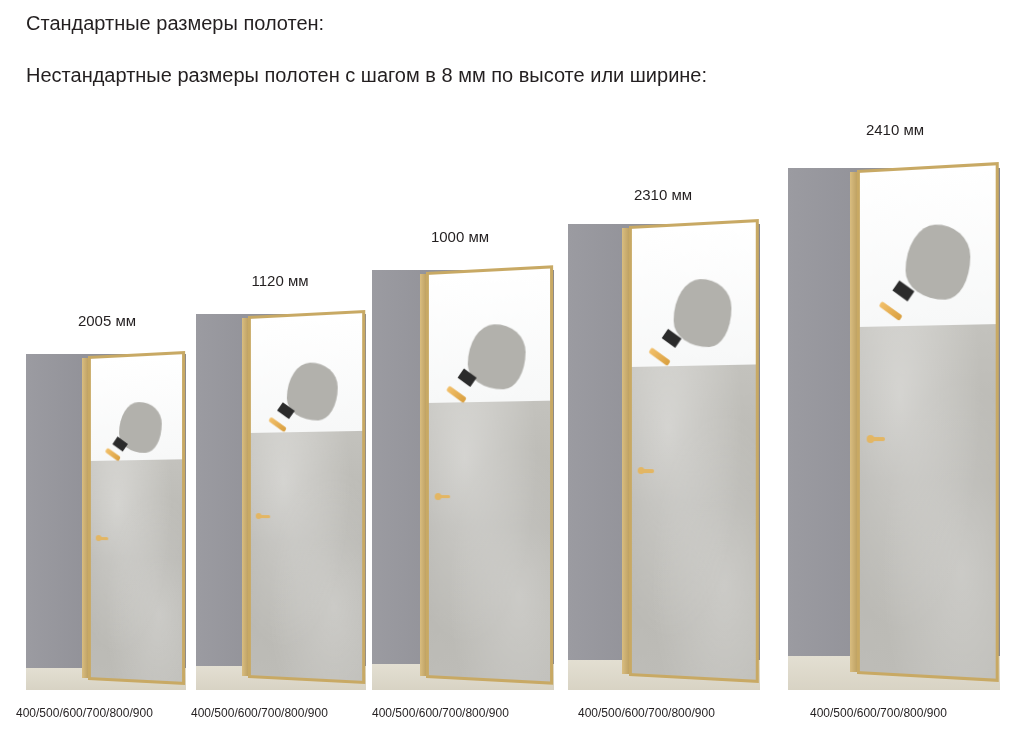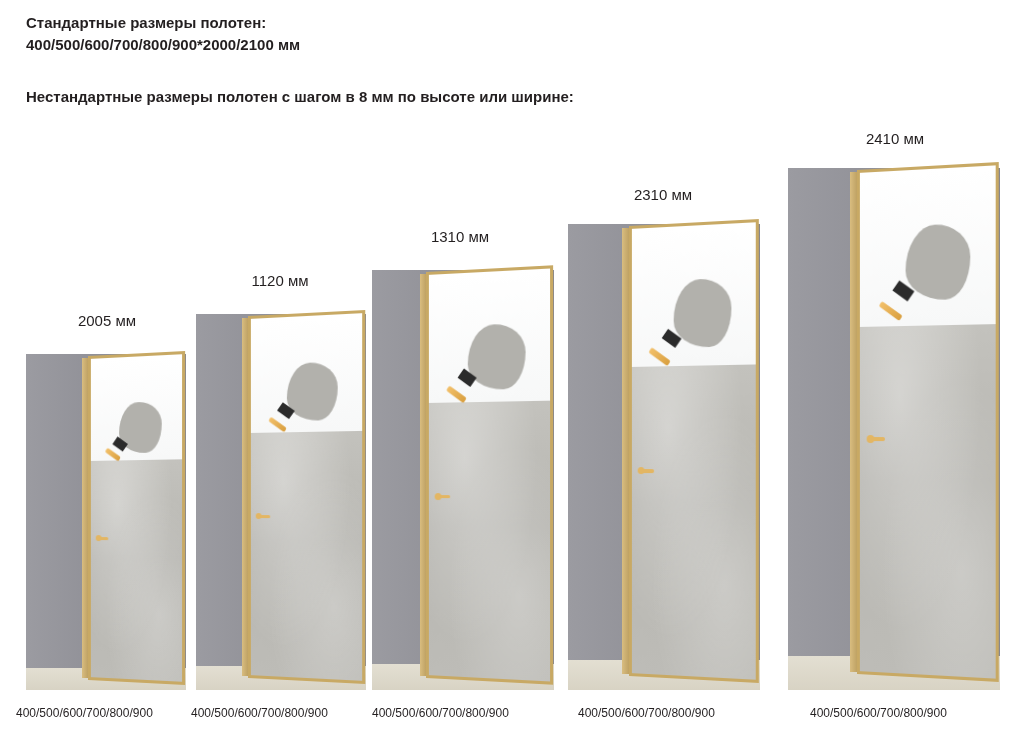--- a/index.html
+++ b/index.html
@@ -18,25 +18,24 @@
 
   
   .header {
     position: absolute;
     left: 26px;
     top: 12px;
     width: 860px;
   }
   .header p {
     margin: 0;
-    font-size: 15px;
+    font-size: 20px;
     line-height: 22px;
     color: #231f20;
     white-space: nowrap;
-    font-weight: bold;
   }
   .header .gap {
     height: 30px;
   }
 
   
   .scene {
     position: absolute;
     left: 0;
     top: 0;
@@ -136,21 +135,20 @@
   .jamb {
     position: absolute;
     background: linear-gradient(90deg, #d9bd80 0%, #bfa264 100%);
   }
 </style>
 </head>
 <body>
 
 <div class="header">
   <p>Стандартные размеры полотен:</p>
-  <p>400/500/600/700/800/900*2000/2100 мм</p>
   <div class="gap"></div>
   <p>Нестандартные размеры полотен с шагом в 8 мм по высоте или ширине:</p>
 </div>
 
 <div class="scene">
 
   <div class="height-label" style="left:52px; top:312px; width:110px;">2005 мм</div>
   <div class="door-group" style="left:26px; bottom:54px; width:160px; height:336px;">
     <div class="wall" style="left:0; top:0; width:160px; height:316px;"></div>
     <div class="floor" style="left:0; bottom:0; width:160px; height:22px;"></div>
@@ -181,21 +179,21 @@
         <div class="smear" style="left:33%; top:13%; width:46%; height:16%;"></div>
         <div class="brush-ferrule" style="left:27%; top:26%; width:15px; height:10px; transform:rotate(36deg);"></div>
         <div class="brush-handle" style="left:15%; top:31%; width:20px; height:5px; transform:rotate(36deg);"></div>
         <div class="handle" style="left:6px; top:55%; width:14px; height:3px;"></div>
         <div class="handle-knob" style="left:5px; top:calc(55% - 2px); width:6px; height:6px;"></div>
       </div>
     </div>
   </div>
   <div class="width-label" style="left:191px; top:706px; width:180px;">400/500/600/700/800/900</div>
 
-  <div class="height-label" style="left:405px; top:228px; width:110px;">1310 мм</div>
+  <div class="height-label" style="left:405px; top:228px; width:110px;">1000 мм</div>
   <div class="door-group" style="left:372px; bottom:54px; width:182px; height:420px;">
     <div class="wall" style="left:0; top:0; width:182px; height:396px;"></div>
     <div class="floor" style="left:0; bottom:0; width:182px; height:26px;"></div>
     <div class="jamb" style="left:48px; top:4px; width:6px; height:402px;"></div>
     <div class="leaf-wrap" style="left:54px; top:2px; width:128px; height:406px; transform:perspective(1100px) rotateY(-16deg); transform-origin:left center;">
       <div class="leaf">
         <div class="glass" style="height:32%;"></div>
         <div class="plaster" style="height:68%;"></div>
         <div class="smear" style="left:33%; top:13%; width:47%; height:16%;"></div>
         <div class="brush-ferrule" style="left:27%; top:26%; width:16px; height:11px; transform:rotate(36deg);"></div>
@@ -219,21 +217,21 @@
         <div class="smear" style="left:34%; top:12%; width:47%; height:15%;"></div>
         <div class="brush-ferrule" style="left:27%; top:25%; width:17px; height:11px; transform:rotate(36deg);"></div>
         <div class="brush-handle" style="left:13%; top:30%; width:24px; height:6px; transform:rotate(36deg);"></div>
         <div class="handle" style="left:7px; top:54%; width:16px; height:4px;"></div>
         <div class="handle-knob" style="left:6px; top:calc(54% - 2px); width:7px; height:7px;"></div>
       </div>
     </div>
   </div>
   <div class="width-label" style="left:578px; top:706px; width:180px;">400/500/600/700/800/900</div>
 
-  <div class="height-label" style="left:840px; top:130px; width:110px;">2410 мм</div>
+  <div class="height-label" style="left:840px; top:121px; width:110px;">2410 мм</div>
   <div class="door-group" style="left:788px; bottom:54px; width:212px; height:522px;">
     <div class="wall" style="left:0; top:0; width:212px; height:490px;"></div>
     <div class="floor" style="left:0; bottom:0; width:212px; height:34px;"></div>
     <div class="jamb" style="left:62px; top:4px; width:7px; height:500px;"></div>
     <div class="leaf-wrap" style="left:69px; top:2px; width:143px; height:504px; transform:perspective(1300px) rotateY(-16deg); transform-origin:left center;">
       <div class="leaf">
         <div class="glass" style="height:31%;"></div>
         <div class="plaster" style="height:69%;"></div>
         <div class="smear" style="left:34%; top:11%; width:48%; height:15%;"></div>
         <div class="brush-ferrule" style="left:27%; top:24%; width:19px; height:12px; transform:rotate(36deg);"></div>

